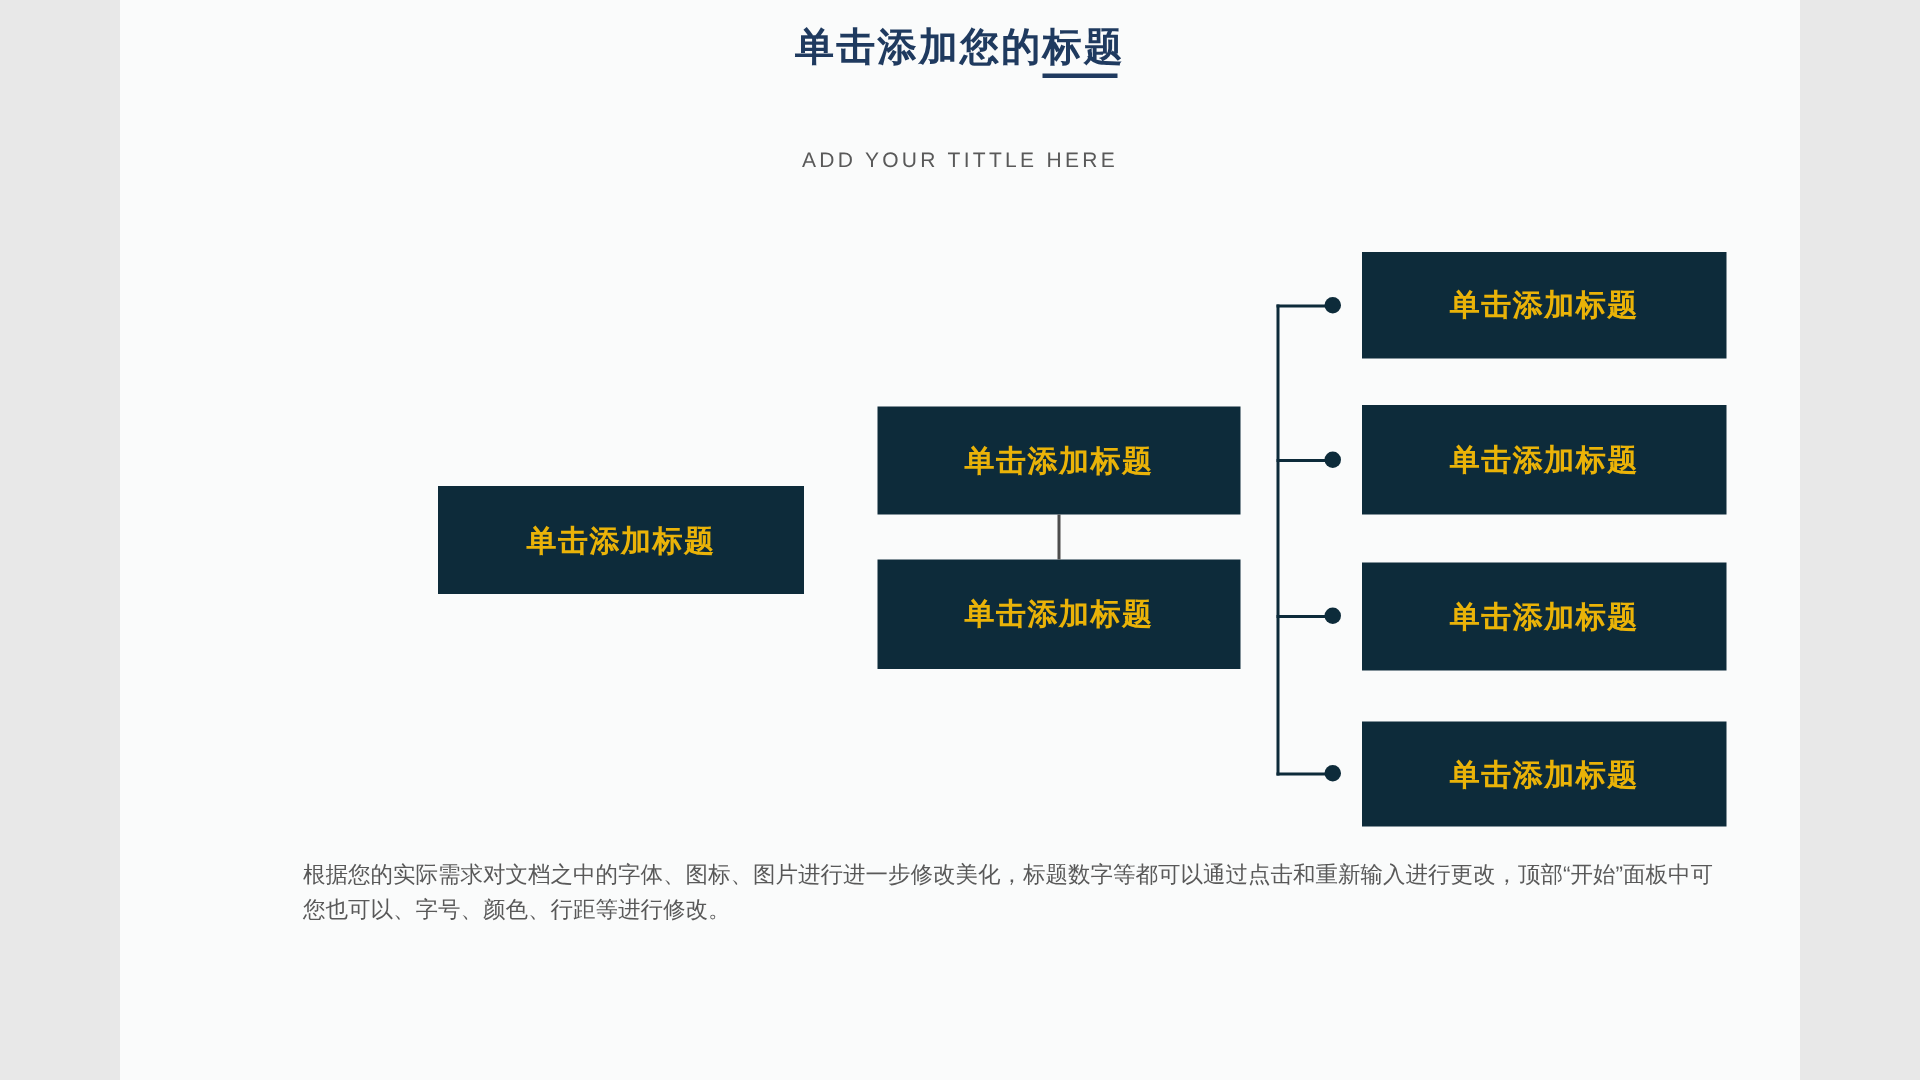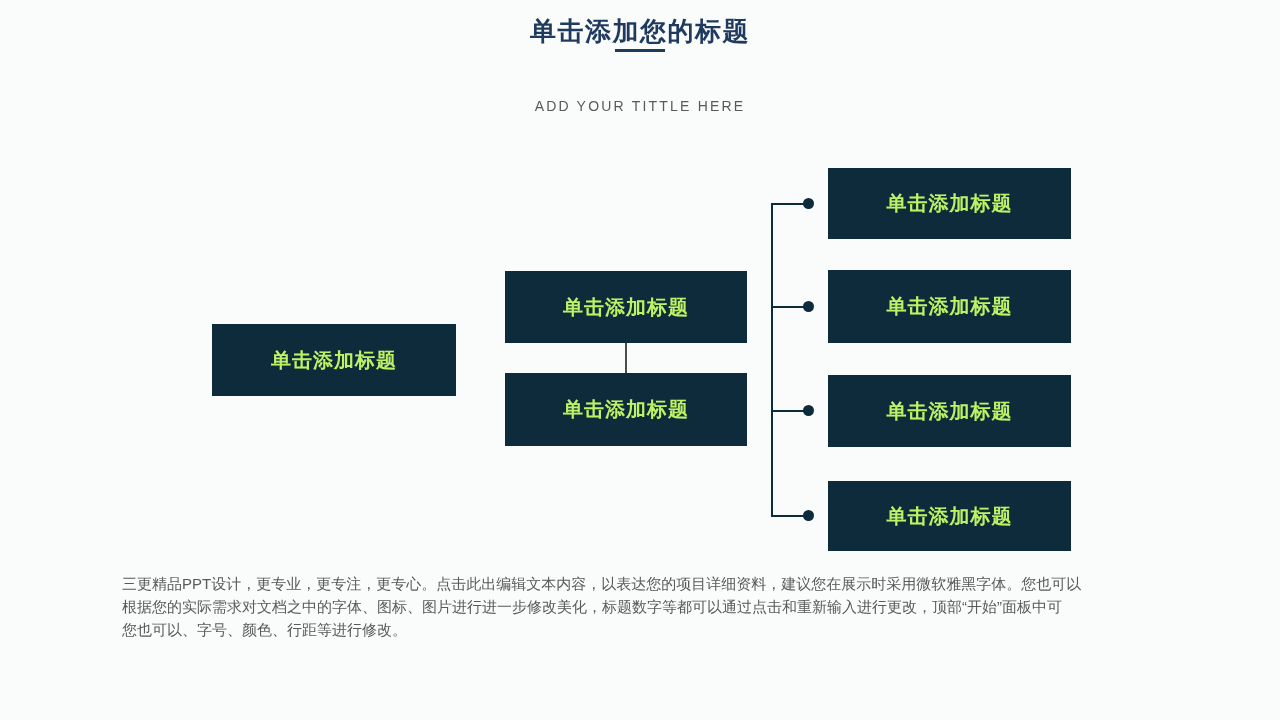--- a/index.html
+++ b/index.html
@@ -1,35 +1,35 @@
 <!DOCTYPE html>
 <html><head>
 <meta charset="utf-8">
 <style>
   html,body{margin:0;padding:0;background:#e8e8e8;}
   .slide{
-    position:relative;width:1280px;height:720px;margin:0 auto;
+    position:relative;width:1120px;height:720px;margin:0 auto;
     background:#fafbfb;overflow:hidden;
     font-family:"Liberation Sans","DejaVu Sans",sans-serif;
   }
   
   .title{
     position:absolute;top:14px;left:0;width:100%;text-align:center;
     font-size:26px;font-weight:bold;color:#1f3a5f;letter-spacing:1.5px;margin:0;
   }
   .title-underline{
     position:absolute;top:49px;left:615px;width:50px;height:3px;background:#1f3a5f;
   }
   .subtitle{
     position:absolute;top:58px;left:0;width:100%;text-align:center;
     font-size:14px;color:#595959;letter-spacing:2.2px;margin-top:40px;
   }
   
   .node{
-    position:absolute;background:#0d2b3a;color:#bef264;
+    position:absolute;background:#0d2b3a;color:#eab308;
     display:flex;align-items:center;justify-content:center;
     font-size:20px;font-weight:bold;letter-spacing:1px;cursor:pointer;
   }
   .n-root{left:212px;top:324px;width:244px;height:72px}
   .n-m1  {left:505px;top:271px;width:242px;height:72px}
   .n-m2  {left:505px;top:373px;width:242px;height:73px}
   .n-r1  {left:828px;top:168px;width:243px;height:71px}
   .n-r2  {left:828px;top:270px;width:243px;height:73px}
   .n-r3  {left:828px;top:375px;width:243px;height:72px}
   .n-r4  {left:828px;top:481px;width:243px;height:70px}
@@ -69,18 +69,17 @@
   <div class="conn branch b1"></div>
   <div class="conn branch b2"></div>
   <div class="conn branch b3"></div>
   <div class="conn branch b4"></div>
   <div class="dot d1"></div>
   <div class="dot d2"></div>
   <div class="dot d3"></div>
   <div class="dot d4"></div>
 
   <div class="footer">
-    <div>三更精品PPT设计，更专业，更专注，更专心。点击此出编辑文本内容，以表达您的项目详细资料，建议您在展示时采用微软雅黑字体。您也可以</div>
     <div>根据您的实际需求对文档之中的字体、图标、图片进行进一步修改美化，标题数字等都可以通过点击和重新输入进行更改，顶部“开始”面板中可</div>
     <div>您也可以、字号、颜色、行距等进行修改。</div>
   </div>
 
 </div>
 
 </body></html>

